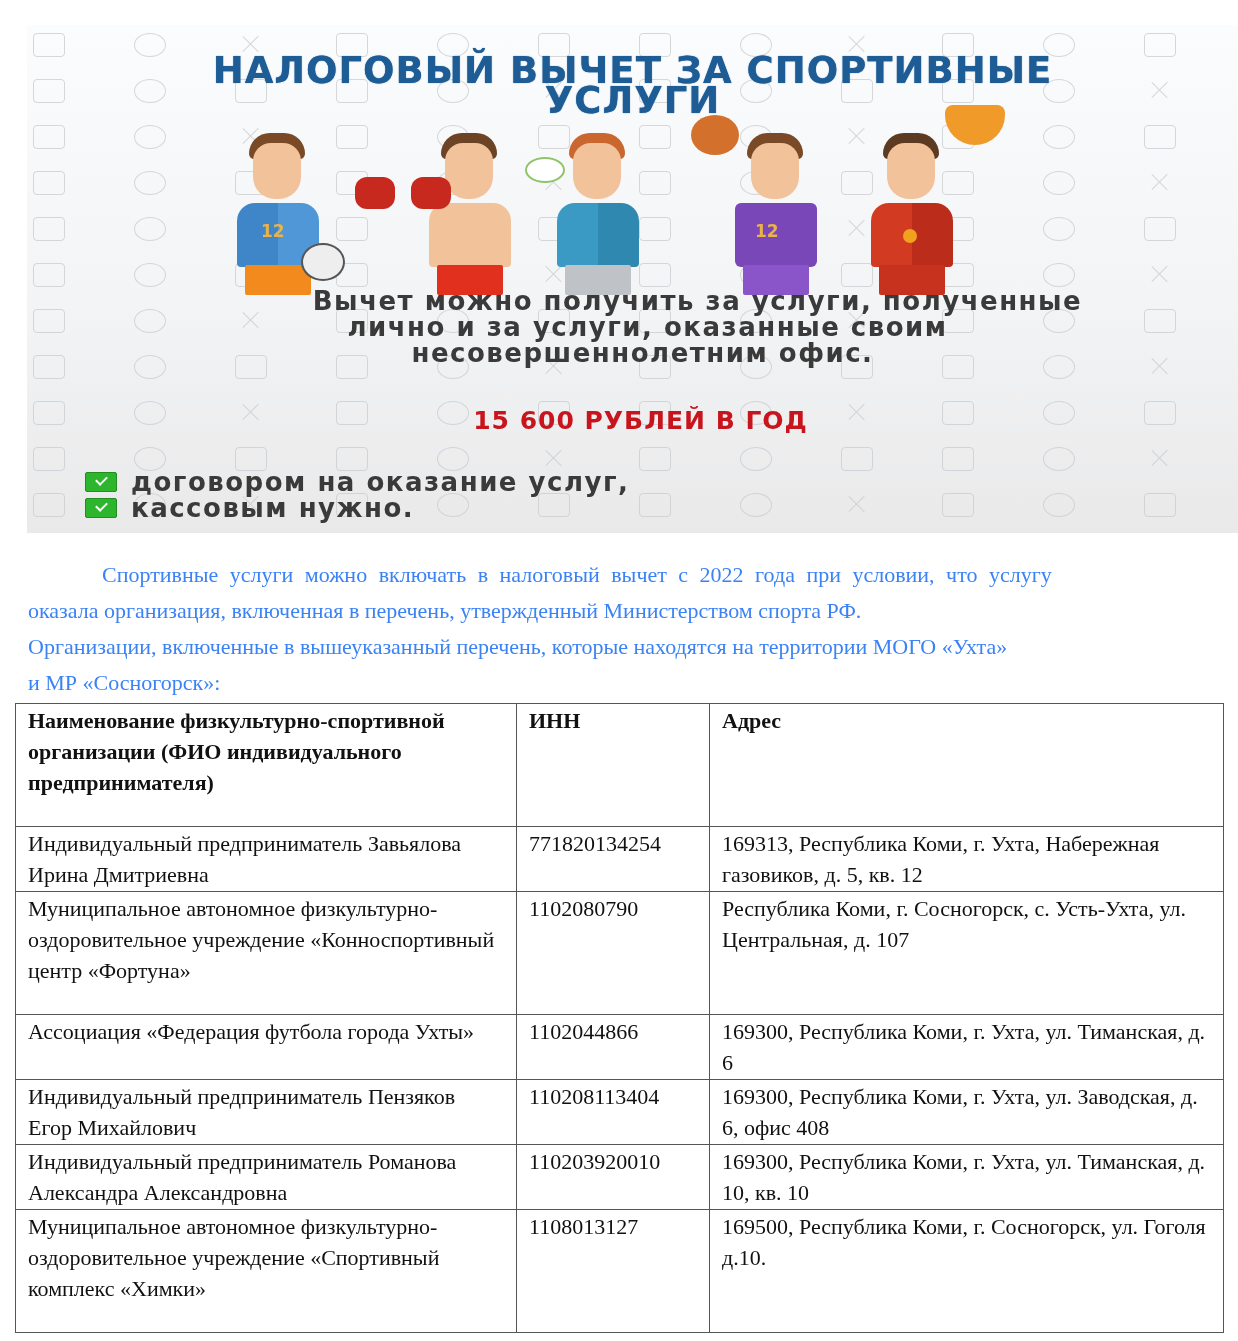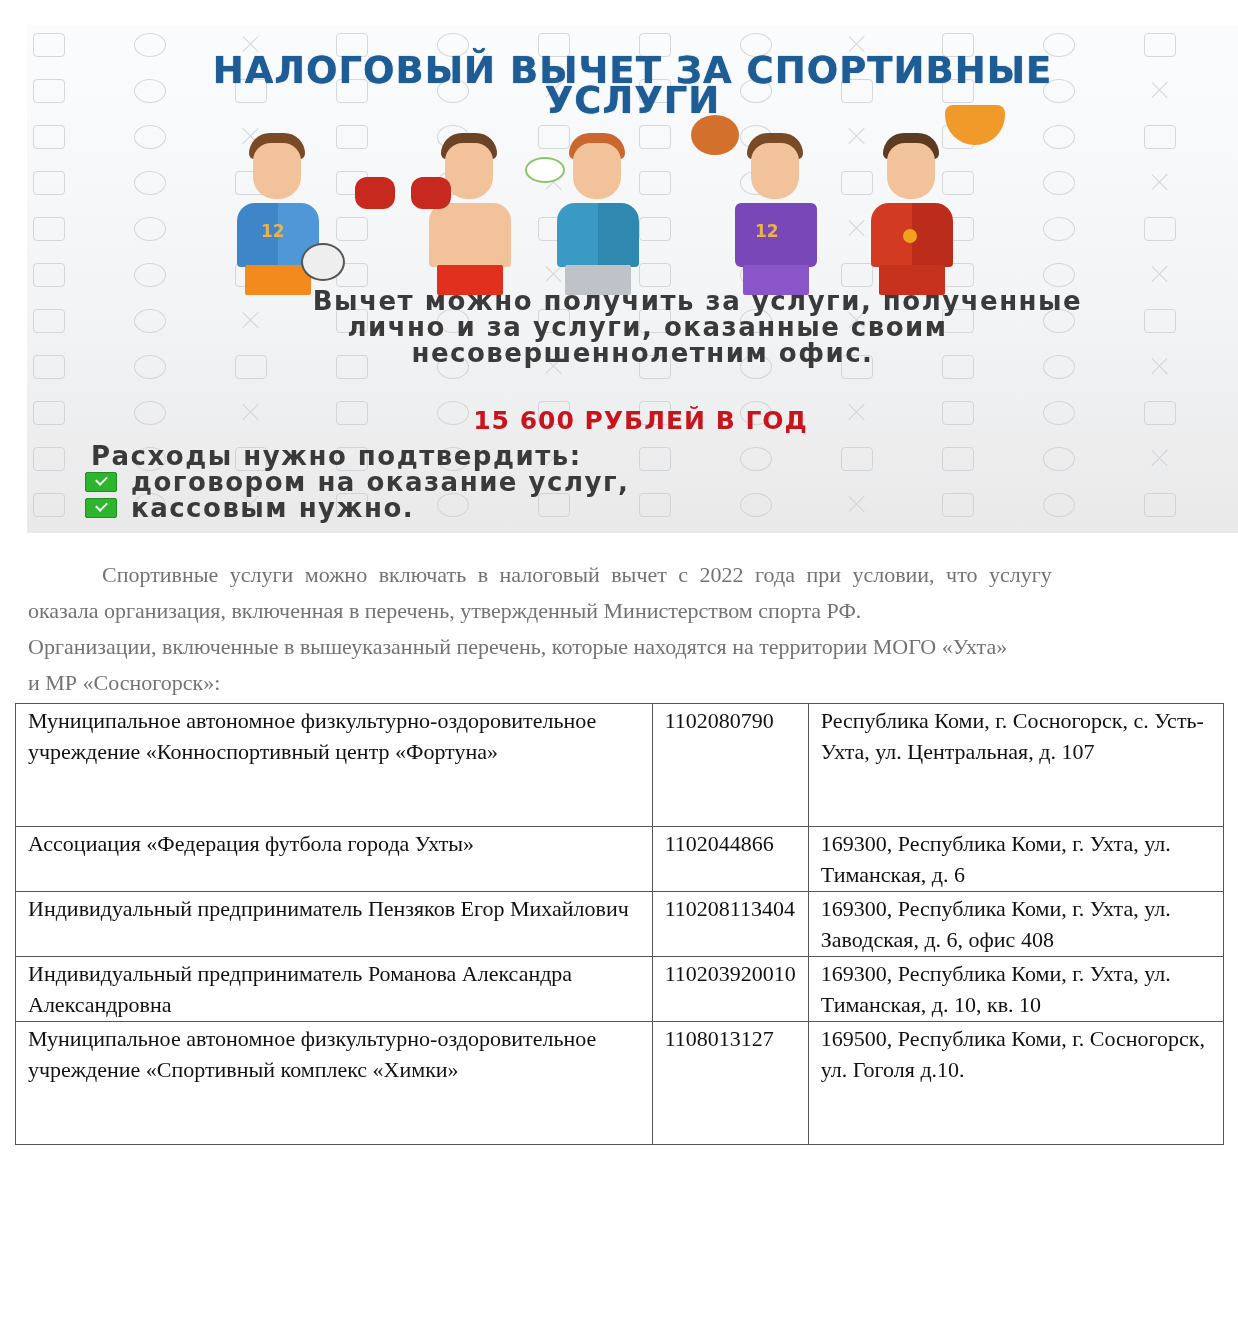--- a/index.html
+++ b/index.html
@@ -74,21 +74,21 @@
     background: #2db52d; border: 1px solid #1f8f20; border-radius: 2px; position: relative;
   }
   .check-icon::after {
     content: ""; position: absolute; left: 10px; top: 3px; width: 9px; height: 5px;
     border-left: 2.5px solid #fff; border-bottom: 2.5px solid #fff; transform: rotate(-45deg);
   }
 
   
   .para {
     position: absolute; left: 28px; width: 1210px;
-    font-family: "Liberation Serif", serif; font-size: 22px; line-height: 36px; color: #737373;
+    font-family: "Liberation Serif", serif; font-size: 22px; line-height: 36px; color: #3b82f6;
     white-space: nowrap;
   }
   .p-1 { top: 557px; text-indent: 74px; word-spacing: 6px; }
   .p-2 { top: 593px; }
   .p-3 { top: 629px; }
   .p-4 { top: 665px; }
 
   
   table.orgs {
     position: absolute; left: 15px; top: 703px; width: 1209px;
@@ -293,38 +293,47 @@
       <div class="prop" style="left:88px;top:-20px;width:60px;height:40px;background:#f09a2a;border-radius:8px 8px 30px 30px;"></div>
     </div>
   </div>
 
   <div class="banner-text bt-1">Вычет можно получить за услуги, полученные</div>
   <div class="banner-text bt-2">лично и за услуги, оказанные своим</div>
   <div class="banner-text bt-3">несовершеннолетним офис.</div>
 
   <div class="banner-red br-2">15 600 РУБЛЕЙ В ГОД</div>
 
-  <div class="confirm-head">Расходы нужно подтвердить:</div>
   <div class="confirm-item ci-1">
     <span class="check-icon"></span>
     <span>договором на оказание услуг,</span>
   </div>
   <div class="confirm-item ci-2">
     <span class="check-icon"></span>
     <span>кассовым нужно.</span>
   </div>
 </div>
 
 <div class="para p-1">Спортивные услуги можно включать в налоговый вычет  с 2022 года при условии, что услугу</div>
 <div class="para p-2">оказала организация, включенная в перечень, утвержденный Министерством спорта РФ.</div>
 <div class="para p-3">Организации, включенные в вышеуказанный перечень, которые находятся на территории МОГО «Ухта»</div>
 <div class="para p-4">и МР «Сосногорск»:</div>
 
 <table class="orgs">
   <tbody>
+      <tr class="hdr">
+    <th class="c1">Наименование физкультурно-спортивной организации (ФИО индивидуального предпринимателя)</th>
+    <th class="c2">ИНН</th>
+    <th class="c3">Адрес</th>
+  </tr>
+  <tr class="r1">
+    <td>Индивидуальный предприниматель Завьялова Ирина Дмитриевна</td>
+    <td>771820134254</td>
+    <td>169313, Республика Коми, г. Ухта, Набережная газовиков, д. 5, кв. 12</td>
+  </tr>
   <tr class="r2">
     <td>Муниципальное автономное физкультурно-оздоровительное учреждение «Конноспортивный центр «Фортуна»</td>
     <td>1102080790</td>
     <td>Республика Коми, г. Сосногорск, с. Усть-Ухта, ул. Центральная, д. 107</td>
   </tr>
   <tr class="r3">
     <td>Ассоциация «Федерация футбола города Ухты»</td>
     <td>1102044866</td>
     <td>169300, Республика Коми, г. Ухта, ул. Тиманская, д. 6</td>
   </tr>

